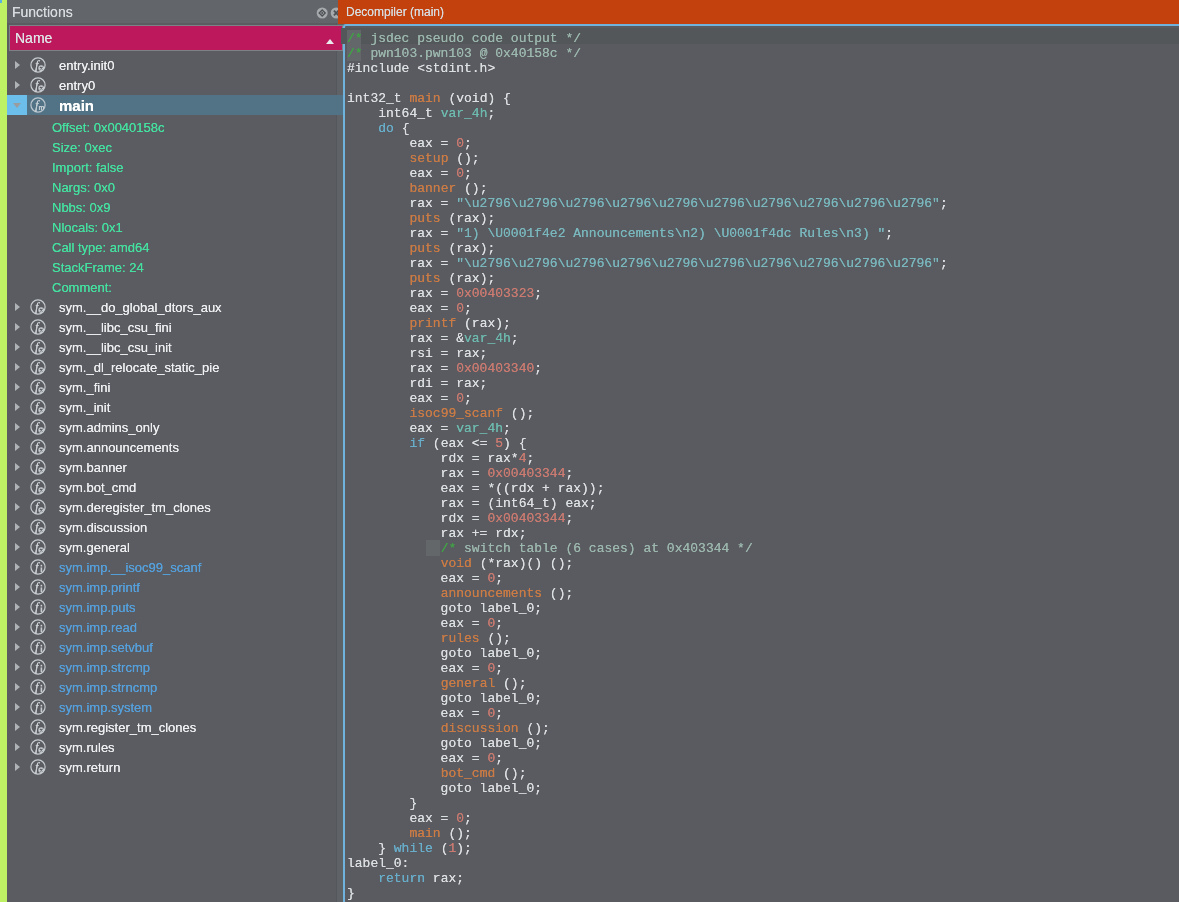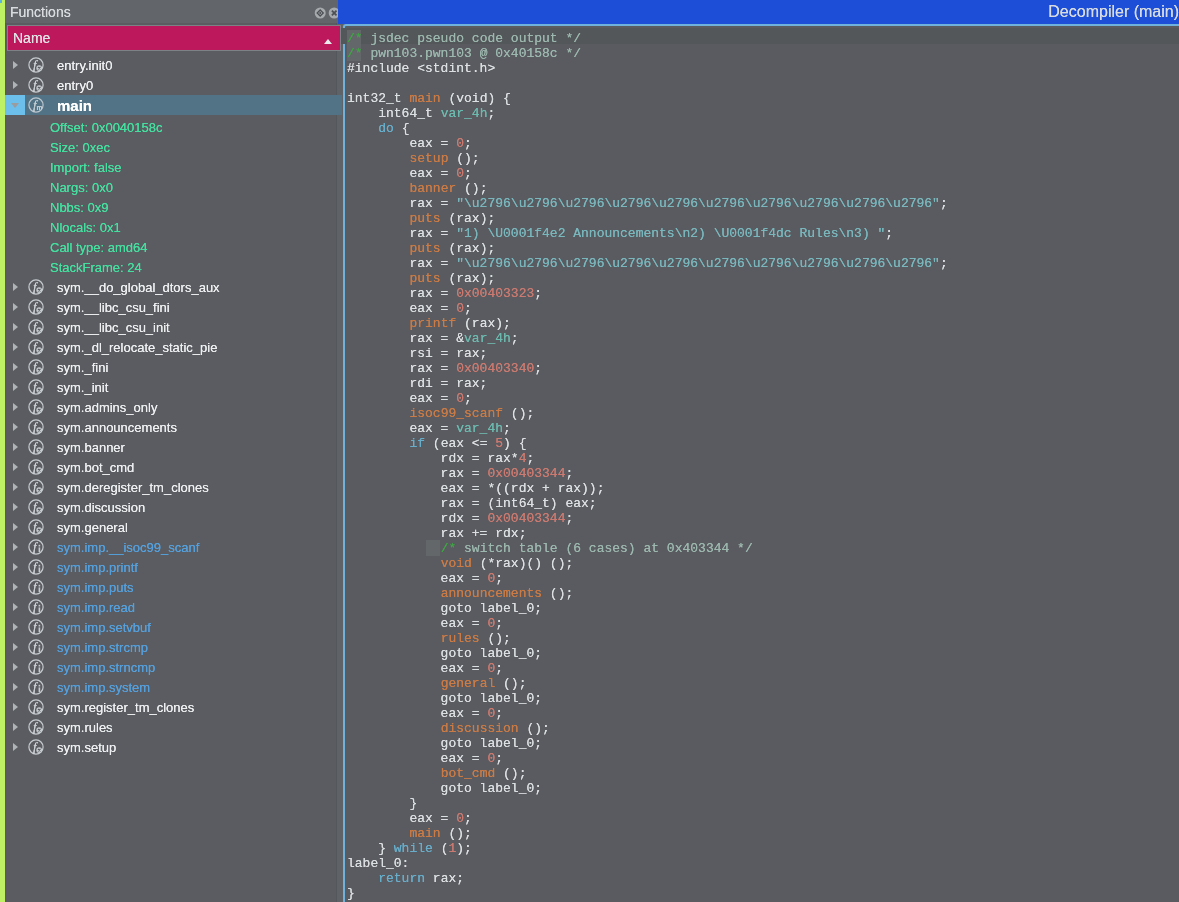--- a/index.html
+++ b/index.html
@@ -1,18 +1,18 @@
 <!DOCTYPE html>
 <html><head><meta charset="utf-8">
 <style>
 * { margin:0; padding:0; box-sizing:border-box; }
 html,body { width:1179px; height:902px; overflow:hidden; background:#5f6266;
   font-family:"Liberation Sans", sans-serif; text-shadow:0 0 0.6px; }
 #left { position:absolute; left:0; top:0; width:337px; height:902px; background:#5a5c61;
-  border-left:5px solid #bef264; border-right:1px solid #54575b; }
+  border-left:7px solid #bef264; border-right:1px solid #54575b; }
 #ltitle { position:absolute; left:0; top:0; width:337px; height:23px; background:#62666b;
   color:#d8dbde; font-size:14px; line-height:25px; padding-left:5px; }
 #lticons { position:absolute; right:2px; top:7px; height:12px; line-height:0; }
 #lticons svg { display:block; }
 #lhdr { position:absolute; left:2px; top:25px; width:334px; height:26px; background:#be185d;
   border:1px solid #7e8286; color:#dfe2e4; font-size:14px; line-height:25px; padding-left:5px; }
 #sorttri { position:absolute; right:8px; top:13px; width:0; height:0;
   border-left:4px solid transparent; border-right:4px solid transparent;
   border-bottom:5px solid #e8eaeb; }
 #tree { position:absolute; left:0; top:55px; width:337px; }
@@ -26,22 +26,22 @@
 .meta { padding-left:45px; color:#45e0a0; font-weight:normal; }
 .selrow { background:#527386; }
 .branch { width:20px; height:20px; background:#6cbeeb; flex:none;
   display:flex; align-items:center; justify-content:center; }
 .tridown { width:0; height:0;
   border-left:4.5px solid transparent; border-right:4.5px solid transparent;
   border-top:5px solid #9a9c9e; }
 .branch + .fico { margin-left:2px; }
 .selname { font-weight:bold; font-size:15px; color:#ffffff; }
 #right { position:absolute; left:338px; top:0; width:841px; height:902px; }
-#rtitle { position:absolute; left:0; top:0; width:841px; height:24px; background:#1d4ed8;
-  color:#d8dbde; font-size:16px; line-height:24px; padding-left:8px;text-align:right; }
+#rtitle { position:absolute; left:0; top:0; width:841px; height:24px; background:#c2410c;
+  color:#d8dbde; font-size:12px; line-height:24px; padding-left:8px; }
 #codebox { position:absolute; left:4.5px; top:23.5px; width:837px; height:878.5px; border-radius:3px 0 0 0;
   border-top:2px solid #6fb2dc; border-left:2px solid #6fb2dc;
   background:#595b60; }
 #band { position:absolute; left:341px; top:27.5px; width:838px; height:16px; background:#53575a; }
 .tokbox { position:absolute; width:13.5px; height:16px; background:#63676a; }
 #code { position:absolute; left:347px; top:31px; font-family:"Liberation Mono", monospace;
   font-size:13px; line-height:15px; color:#dcdfe1; white-space:pre;
   text-shadow:0 0 0.6px; }
 .g { color:#41a246; } .c { color:#9cb7ad; } .o { color:#cb7b45; }
 .k { color:#68aecb; } .n { color:#ca7a70; } .s { color:#79b7bd; } .v { color:#6db9ae; }
@@ -93,20 +93,21 @@
         <span class="selname">main</span>
       </div>
 <div class="row meta" style="margin-top:2px">Offset: 0x0040158c</div>
 <div class="row meta">Size: 0xec</div>
 <div class="row meta">Import: false</div>
 <div class="row meta">Nargs: 0x0</div>
 <div class="row meta">Nbbs: 0x9</div>
 <div class="row meta">Nlocals: 0x1</div>
 <div class="row meta">Call type: amd64</div>
 <div class="row meta">StackFrame: 24</div>
+<div class="row meta">Comment:</div>
 <div class="row">
         <div class="tri"></div>
         <svg class="fico" width="18" height="18" viewBox="0 0 18 18">
 <circle cx="9" cy="9" r="7.1" fill="none" stroke="#c7ccd1" stroke-width="1.2"></circle>
 <text x="7.8" y="12.8" font-family="Liberation Serif" font-style="italic" font-size="13" fill="#c7ccd1" text-anchor="middle">f</text>
 <circle cx="12.2" cy="12.1" r="2.9" fill="#c7ccd1"></circle>
           <path d="M10.9 10.8 L13.5 13.4 M13.5 10.8 L10.9 13.4" stroke="#54575a" stroke-width="1.1"></path>
 </svg>
         <span class="fname">sym.__do_global_dtors_aux</span>
       </div>
@@ -331,21 +332,21 @@
         <span class="fname">sym.rules</span>
       </div>
 <div class="row">
         <div class="tri"></div>
         <svg class="fico" width="18" height="18" viewBox="0 0 18 18">
 <circle cx="9" cy="9" r="7.1" fill="none" stroke="#c7ccd1" stroke-width="1.2"></circle>
 <text x="7.8" y="12.8" font-family="Liberation Serif" font-style="italic" font-size="13" fill="#c7ccd1" text-anchor="middle">f</text>
 <circle cx="12.2" cy="12.1" r="2.9" fill="#c7ccd1"></circle>
           <path d="M10.9 10.8 L13.5 13.4 M13.5 10.8 L10.9 13.4" stroke="#54575a" stroke-width="1.1"></path>
 </svg>
-        <span class="fname">sym.setup</span>
+        <span class="fname">sym.return</span>
       </div>
   </div>
 </div>
 <div id="right">
   <div id="rtitle">Decompiler (main)</div>
   <div id="codebox"></div>
 </div>
 <div id="band"></div>
 <div class="tokbox" style="left:347px; top:29.5px;"></div>
 <div class="tokbox" style="left:347px; top:44.5px;"></div>

